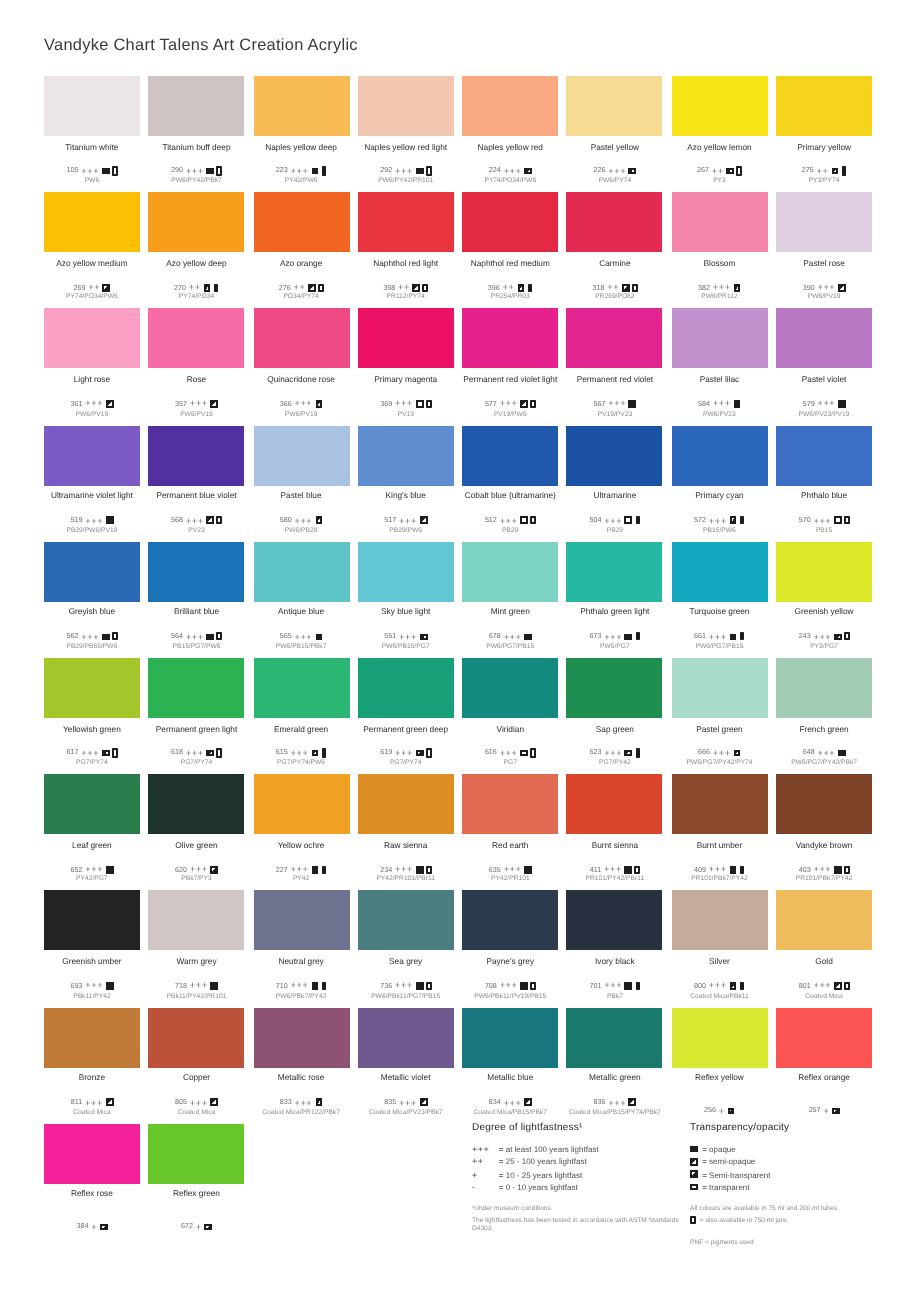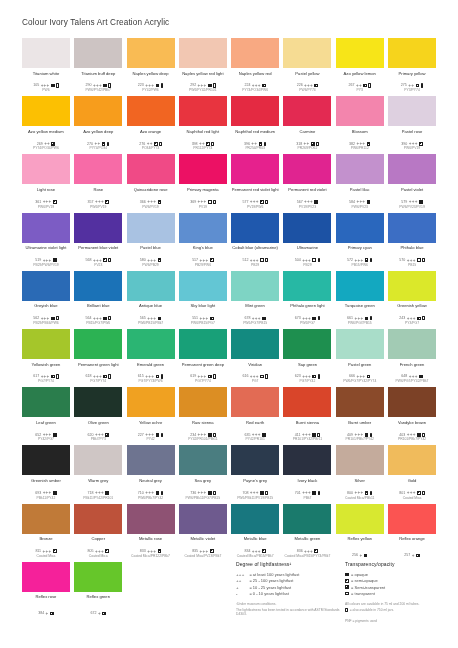--- a/index.html
+++ b/index.html
@@ -107,21 +107,21 @@
     margin-top:5.5px;font-size:3.3px;line-height:4.4px;color:#8e8e8e;
   }
   .legend-note-row{display:flex;align-items:flex-start;gap:2.2px;margin-top:1.5px;}
   .pnf{margin-top:7px;font-size:3.3px;color:#8e8e8e;}
 </style>
 </head>
 <body>
 
 <div id="page">
 
-  <div class="chart-title">Colour Ivory Talens Art Creation Acrylic</div>
+  <div class="chart-title">Vandyke Chart Talens Art Creation Acrylic</div>
 
   <div class="grid" id="swatch-grid">
       <div class="cell">
         <div class="swatch" style="background: rgb(235, 229, 230);"></div>
         <div class="cell-name">Titanium white</div>
         <div class="cell-meta">
           <div class="meta-line1">
             <span class="code">105</span>
             <span class="lf">+++</span>
             <span class="op op-opaque"></span>

